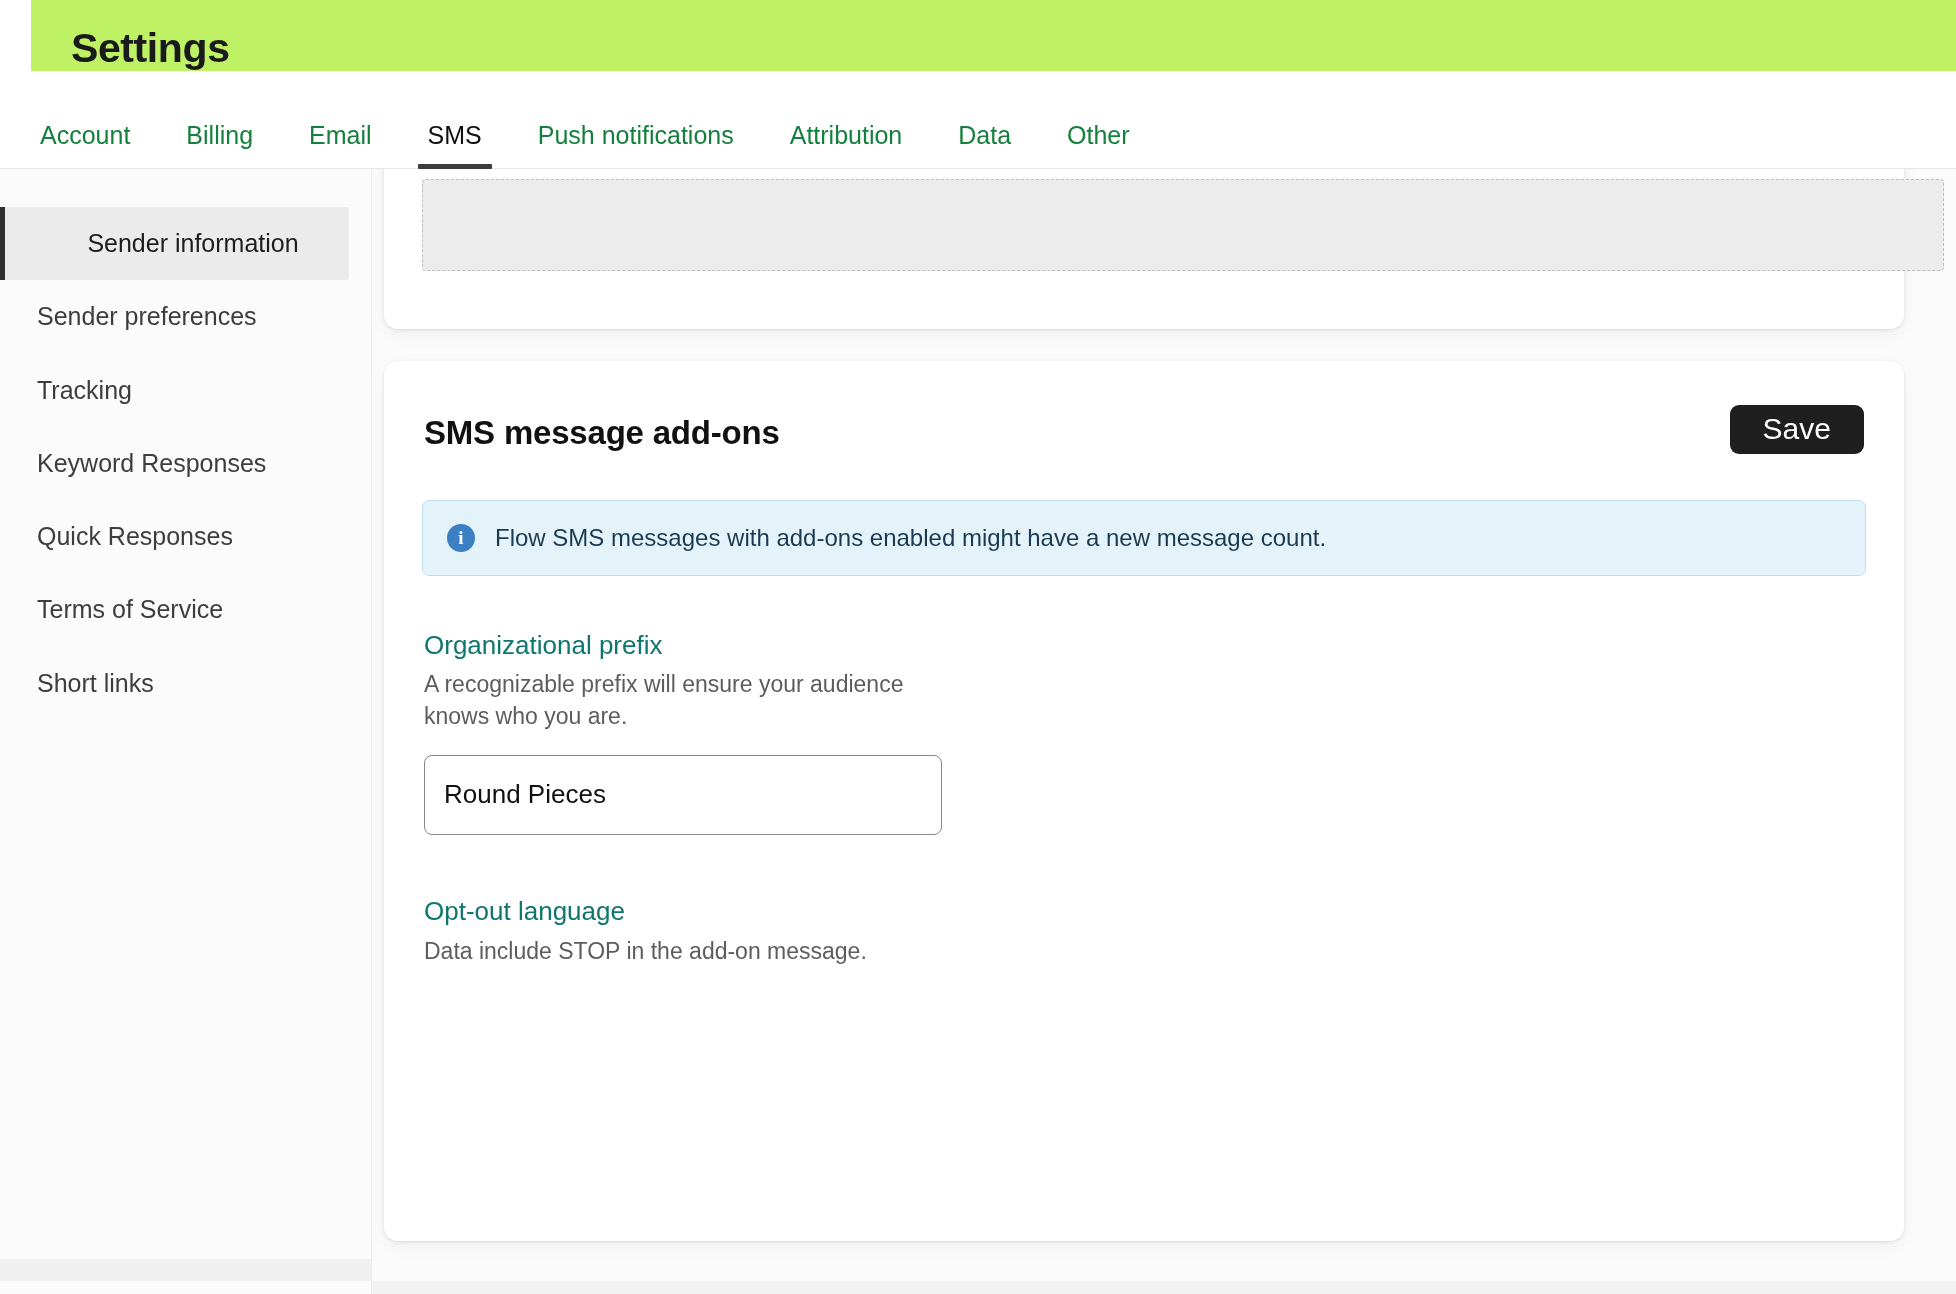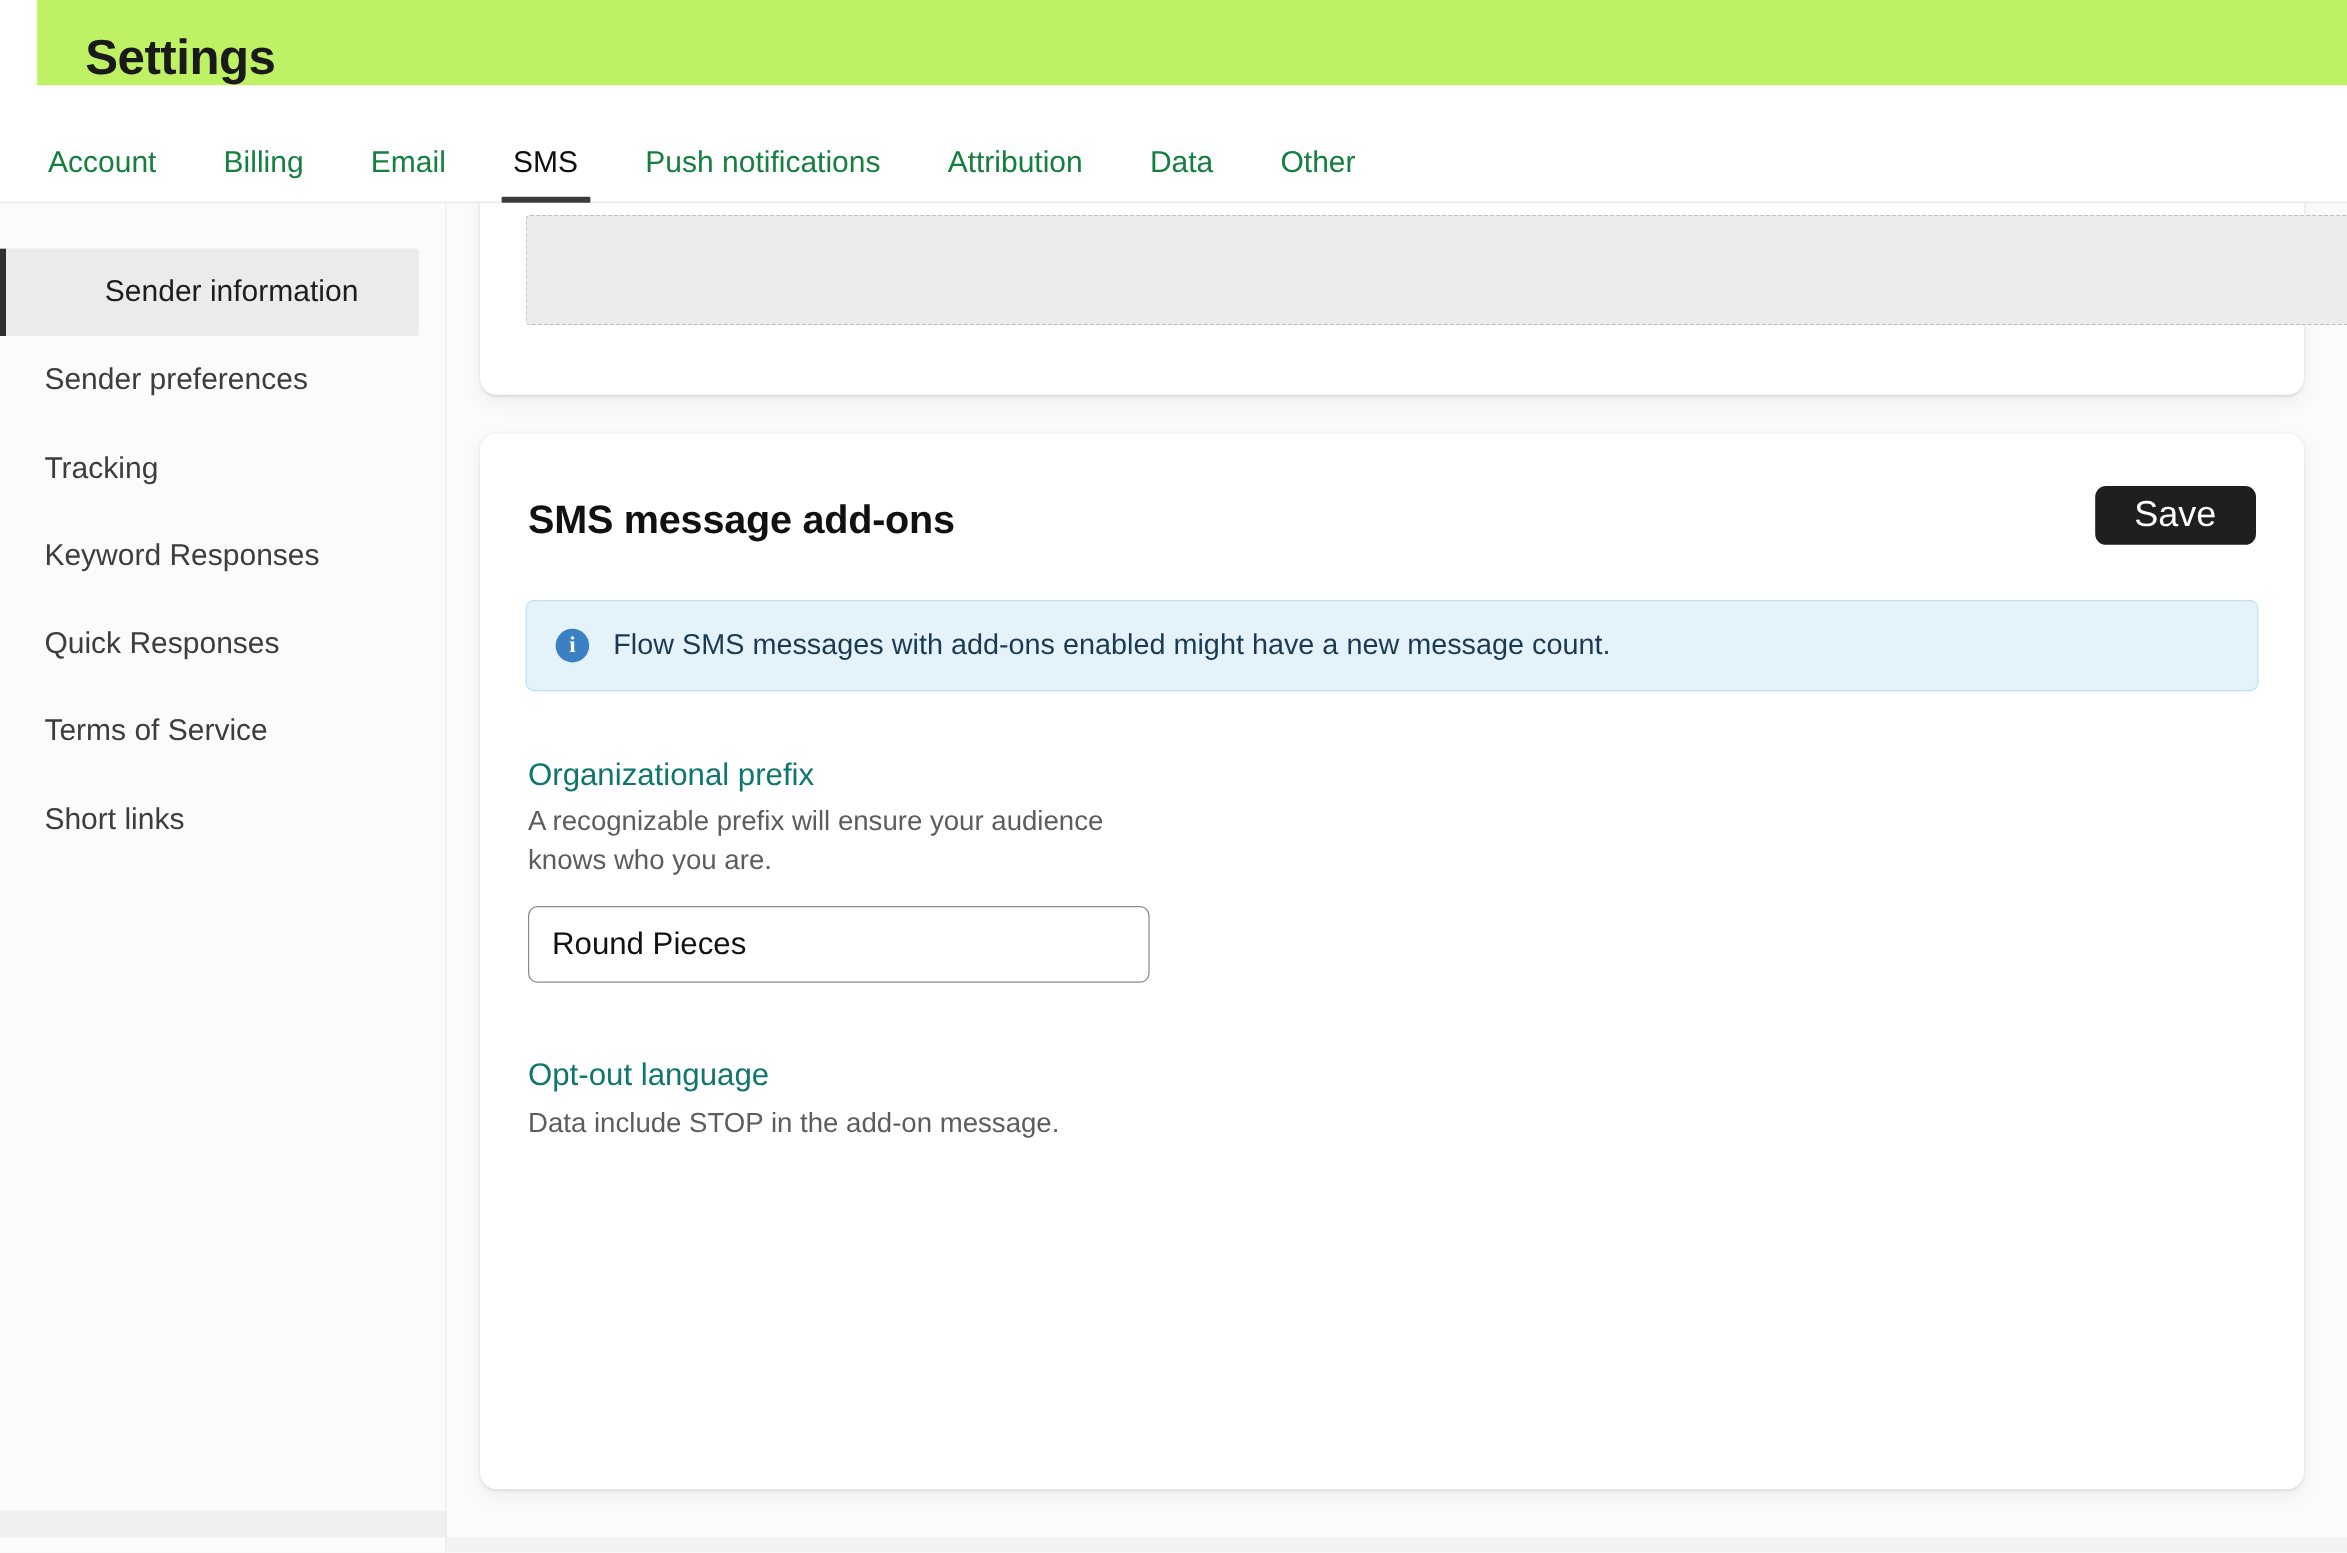--- a/index.html
+++ b/index.html
@@ -116,21 +116,21 @@
     padding-left: 28px;
     overflow: hidden;
   }
 
   .card {
     background: #ffffff;
     border-radius: 14px;
     box-shadow: 0 1px 3px rgba(0,0,0,0.10), 0 6px 18px rgba(0,0,0,0.05);
     width: 1520px;
     position: absolute;
-    left: 28px;
+    left: 12px;
   }
 
   
   .card-top {
     top: -160px;
     height: 320px;
     padding: 28px 34px;
   }
   .dashed-box {
     position: absolute;
@@ -223,21 +223,21 @@
     font-size: 23px;
     color: #5d5d5d;
     line-height: 1.38;
     margin-top: 7px;
     max-width: 520px;
   }
   .field-input {
     display: block;
     margin-top: 22px;
     width: 518px;
-    height: 64px;
+    height: 80px;
     border: 1px solid #8a8a8a;
     border-radius: 8px;
     background: #ffffff;
     font-size: 26px;
     color: #111111;
     font-family: "Liberation Sans", sans-serif;
     padding: 0 19px;
     outline: none;
   }
   .field-input::placeholder { color: #9a9a9a; }

